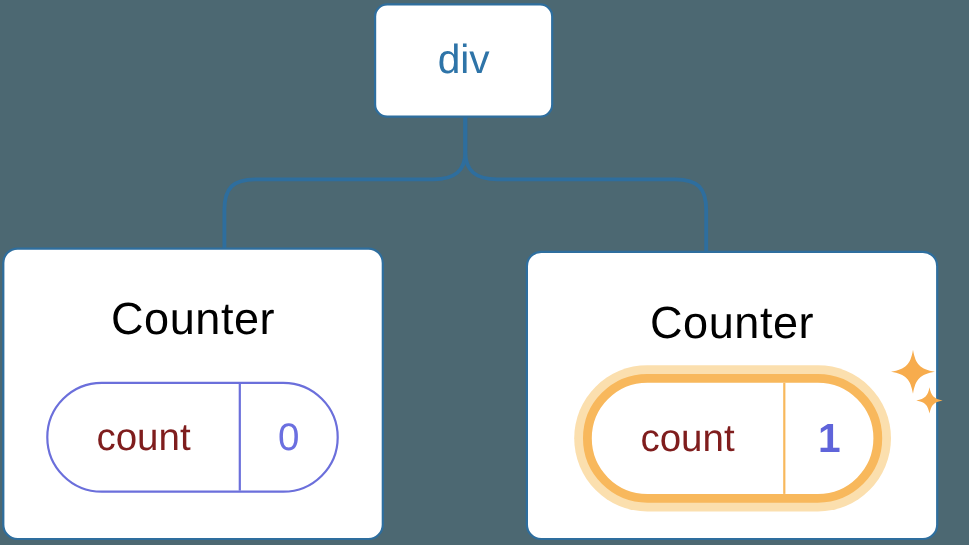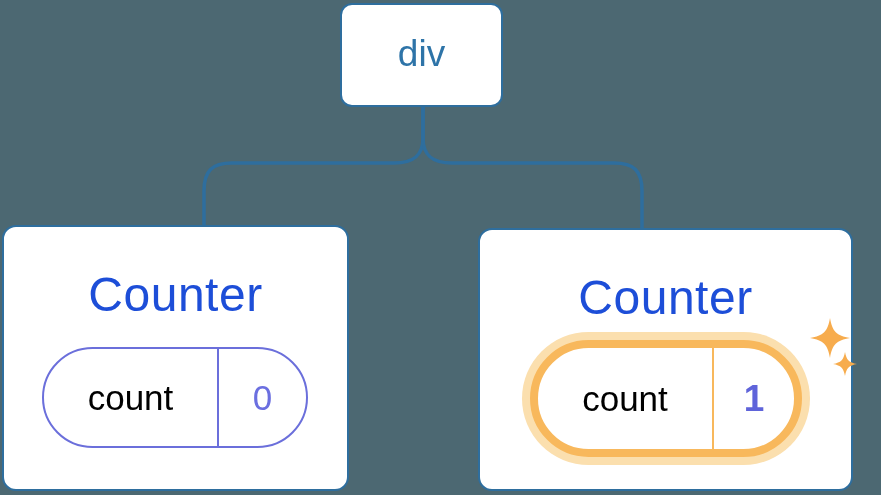--- a/index.html
+++ b/index.html
@@ -38,24 +38,24 @@
     border-radius:14px;
     box-sizing:border-box;
     z-index:1;
   }
   .card.left  { left:2px;   top:225px; width:347px; height:266px; }
   .card.right { left:478px; top:228px; width:375px; height:263px; }
 
   .card-title {
     margin-top:40px;
     text-align:center;
-    font-size:48px;
+    font-size:41px;
     font-weight:500;
     letter-spacing:0.5px;
-    color:#1d4ed8;
+    color:#000000;
   }
 
   
   .pill {
     position:absolute;
     display:flex;
     box-sizing:border-box;
     background:#ffffff;
   }
   .pill.normal {
@@ -66,21 +66,21 @@
   }
   .pill.highlight {
     left:50px; top:110px;
     width:272px; height:117px;
     border:8px solid #F8B85C;
     border-radius:62px;
     box-shadow:0 0 0 8px #FBDFAE;
   }
   .seg-key {
     display:flex; align-items:center; justify-content:center;
-    font-size:35px; color:#000000;
+    font-size:35px; color:#7f1d1d;
     box-sizing:border-box;
   }
   .pill.normal .seg-key   { width:175px; border-right:2px solid #6B6FDB; }
   .pill.highlight .seg-key{ width:176px; border-right:2.5px solid #F8B85C; }
   .seg-val {
     flex:1;
     display:flex; align-items:center; justify-content:center;
     font-size:35px; color:#6B6FE0;
   }
   .pill.highlight .seg-val { font-size:37px; font-weight:700; color:#5F64DA; }

